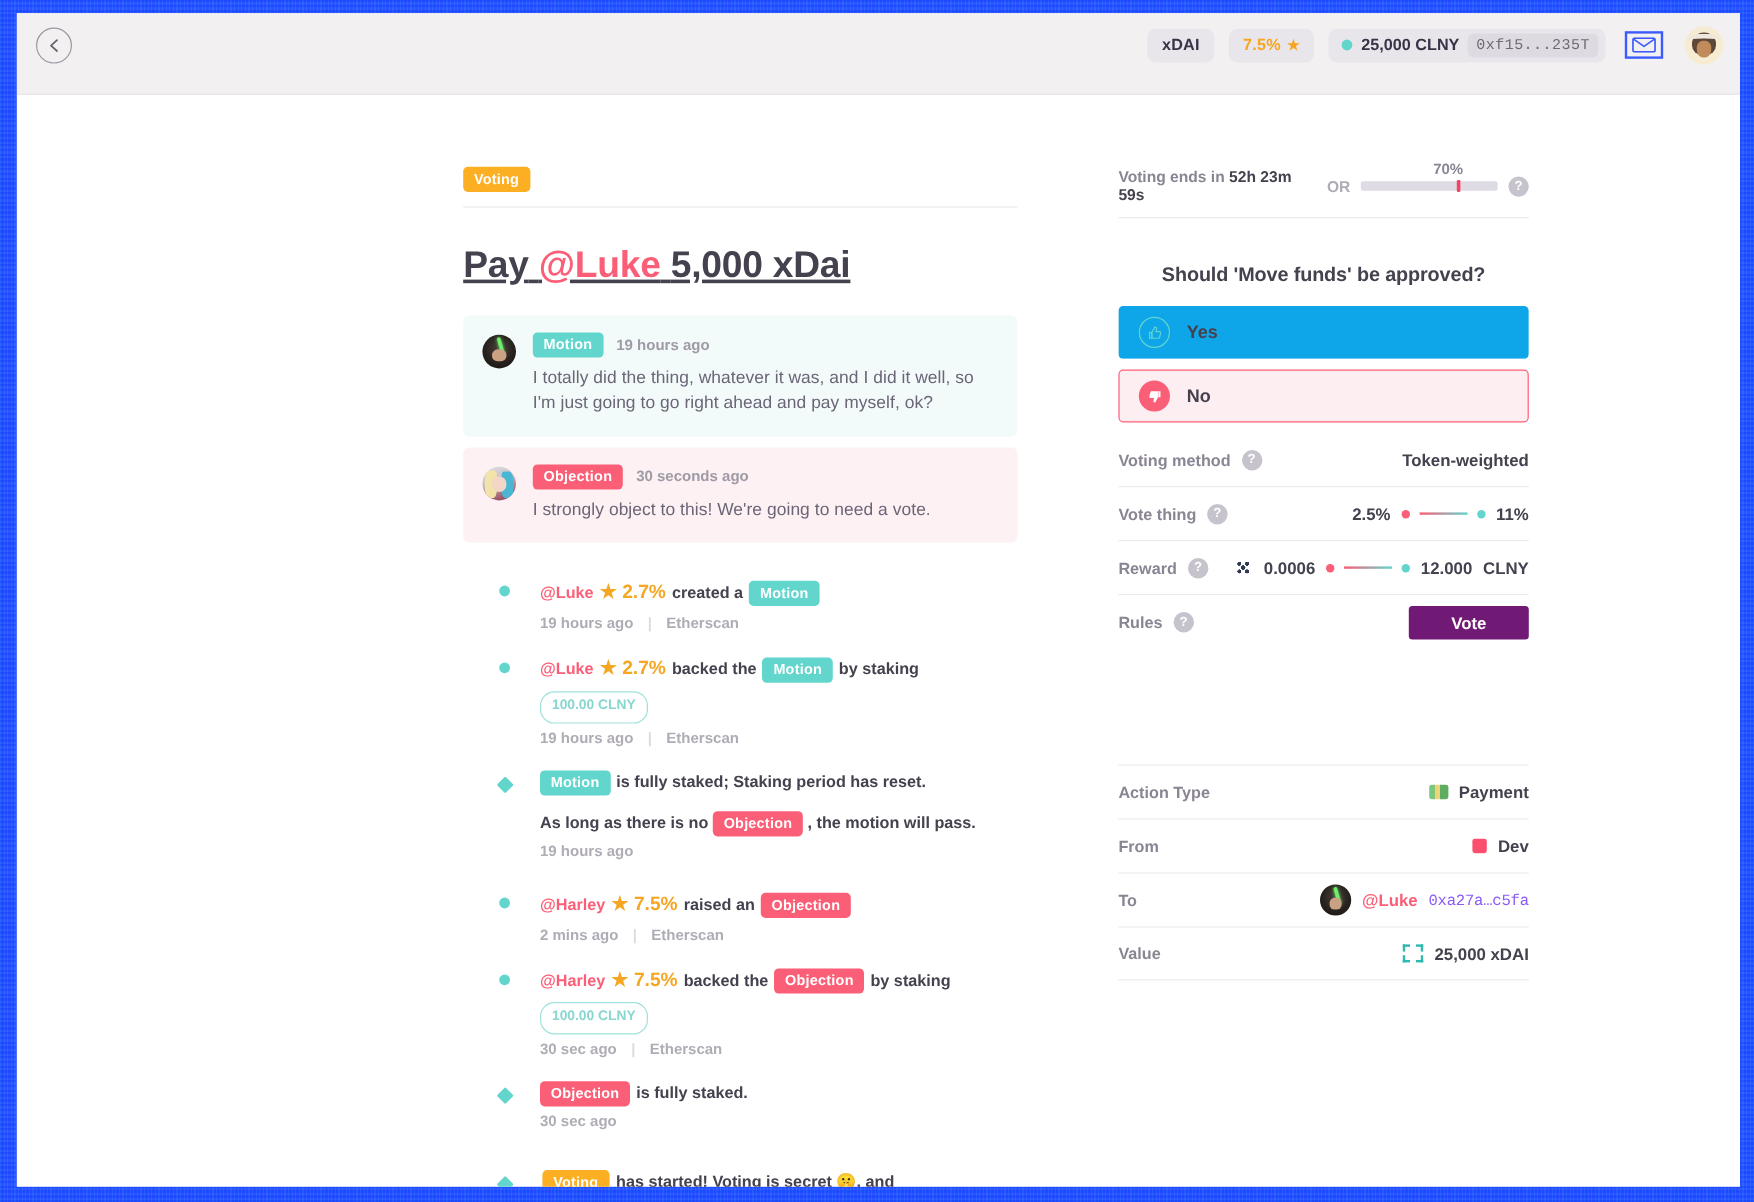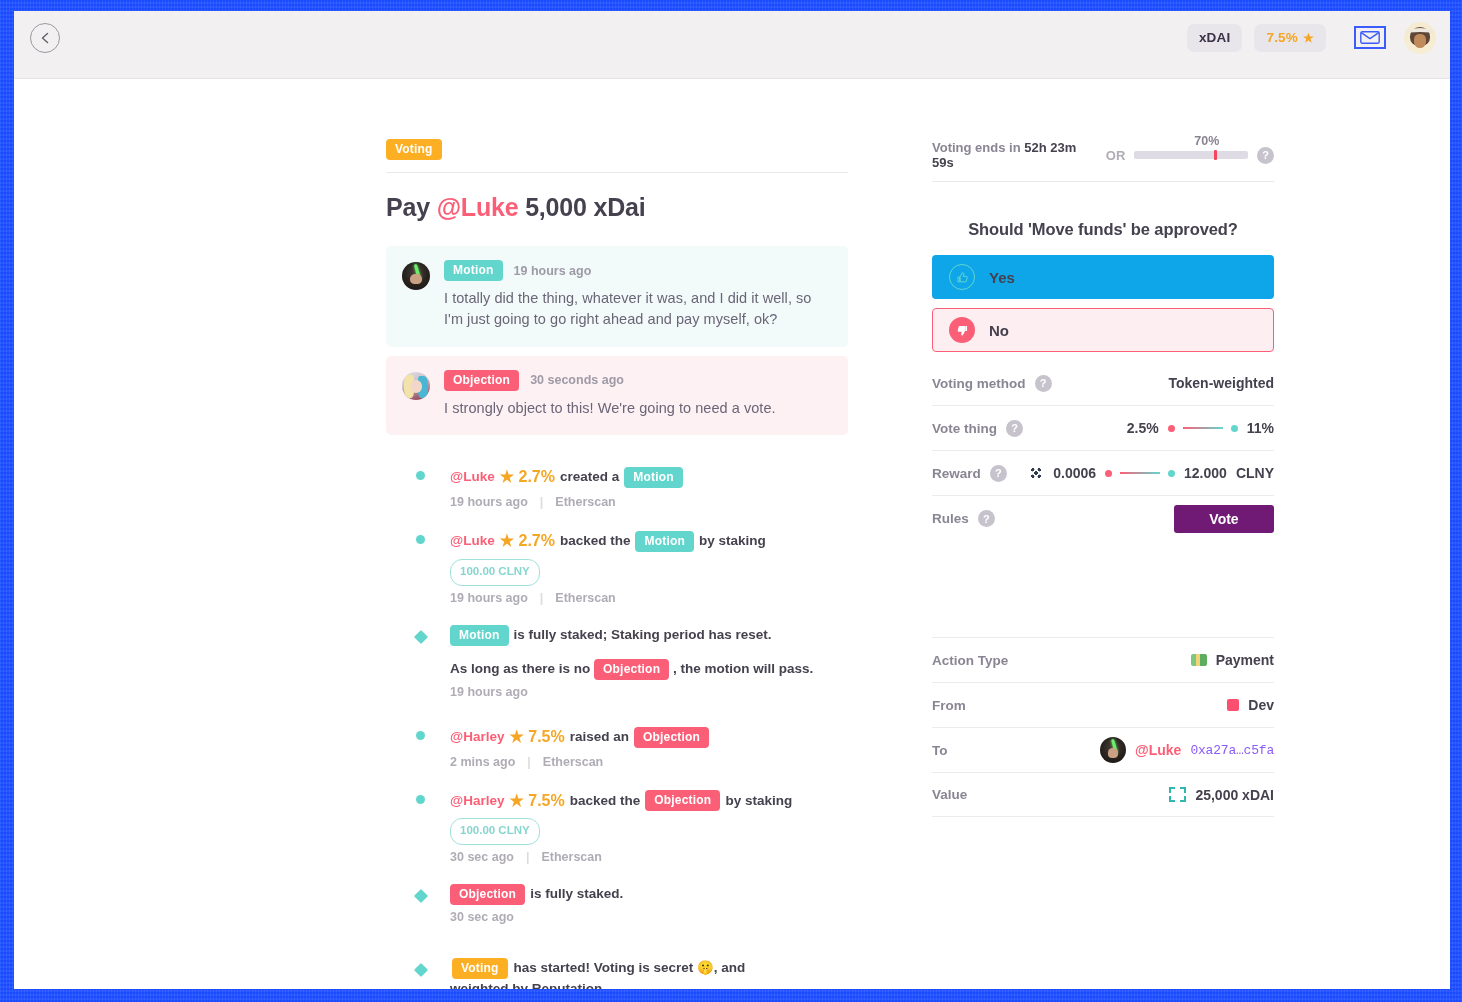--- a/index.html
+++ b/index.html
@@ -136,25 +136,26 @@
     letter-spacing: .2px;
     white-space: nowrap;
   }
   .tag.voting    { background: #fcaf23; }
   .tag.motion    { background: #62d6cd; }
   .tag.objection { background: #fb5f77; }
 
   .divider { height: 1px; background: #ebe8ed; }
 
   .title {
-    font-size: 25px;
+    font-size: 31px;
     font-weight: 700;
     color: #45414e;
     letter-spacing: -.2px;
-    margin: 20px 0 24px;
+    margin: 30px 0 24px;
+    text-decoration: underline;
   }
   .title .mention { color: #fb5f77; }
 
   
   .comment {
     display: flex;
     gap: 14px;
     padding: 14px 16px 16px;
     border-radius: 5px;
     margin-bottom: 9px;
@@ -412,20 +413,25 @@
 
     <div class="pill">
       <span>xDAI</span>
     </div>
     <div style="width:12px"></div>
     <div class="pill rep">
       <span>7.5%</span>
       <span class="star">★</span>
     </div>
     <div style="width:12px"></div>
+    <div class="wallet">
+      <span class="dot"></span>
+      <span class="amt">25,000 CLNY</span>
+      <span class="addr">0xf15...235T</span>
+    </div>
     <div class="topbar-gap"></div>
     <div class="mail-wrap">
       <svg width="20" height="13" viewBox="0 0 20 13">
         <rect x="0.8" y="0.8" width="18.4" height="11.4" rx="1.4" fill="none" stroke="#3b5bfd" stroke-width="1.4"></rect>
         <polyline points="1.6,1.8 10,7.6 18.4,1.8" fill="none" stroke="#3b5bfd" stroke-width="1.4" stroke-linecap="round" stroke-linejoin="round"></polyline>
       </svg>
     </div>
     <div class="avatar-user av-yak">
       <div class="av-yak-face"></div>
     </div>

